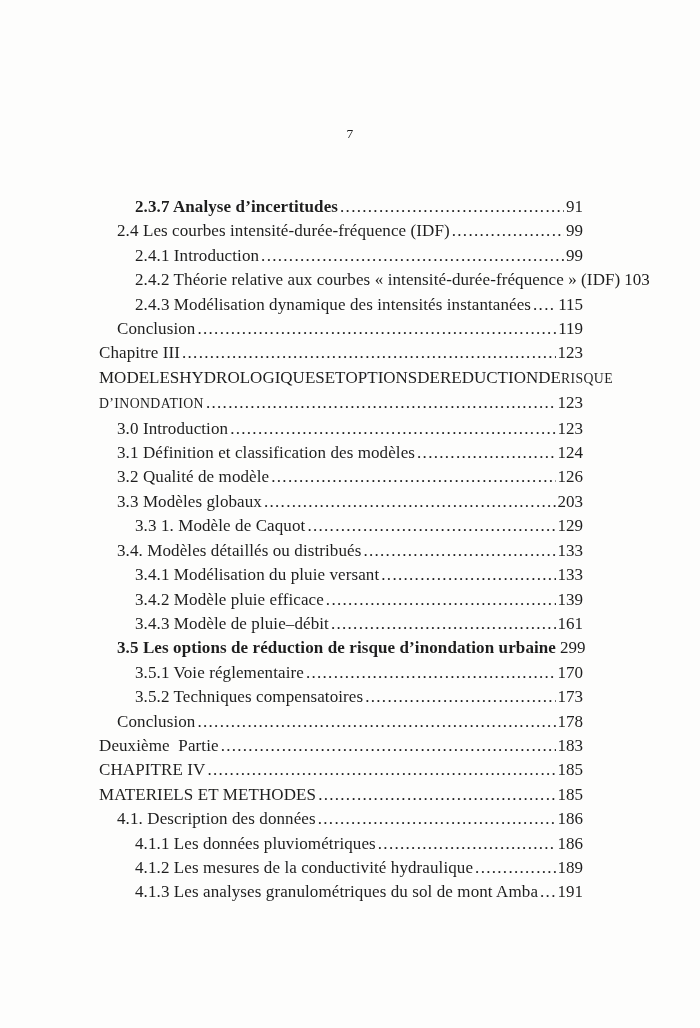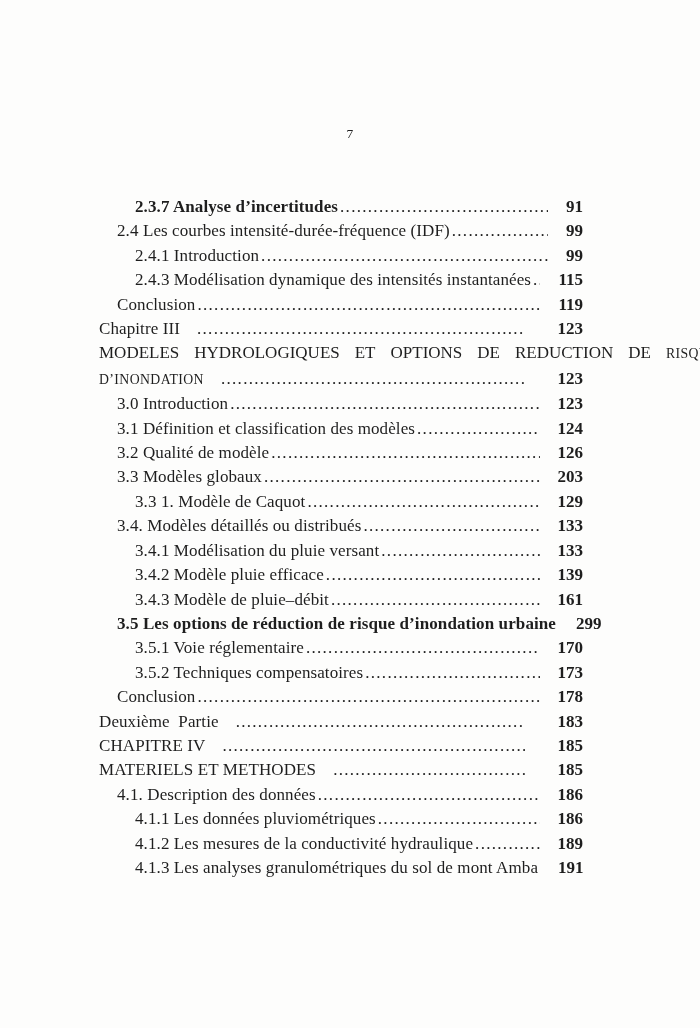--- a/index.html
+++ b/index.html
@@ -35,21 +35,21 @@
     left: 99px;
     width: 484px;
   }
   .toc-row {
     display: flex;
     align-items: baseline;
     font-size: 17px;
     line-height: 24.4px;
     white-space: nowrap;
   }
-  .lvl-0 { padding-left: 0; gap: 15px; }
+  .lvl-0 { padding-left: 0; }
   .lvl-1 { padding-left: 18px; align-items: center; }
   .lvl-2 { padding-left: 36px; }
   .toc-label {
     flex: 0 0 auto;
     letter-spacing: 0.1px;
   }
   .bold .toc-label {
     font-weight: 700;
   }
   .toc-leader {
@@ -57,22 +57,21 @@
     overflow: hidden;
     margin-left: 2px;
     text-align: right;
   }
   .toc-leader::after {
     content: "..........................................................................................................................................................................";
     letter-spacing: 1.3px;
   }
   .toc-page {
     flex: 0 0 auto;
-    margin-left: 18px;
-    font-weight: bold;
+    margin-left: 2px;
   }
   .justified {
   }
   .justified .word {
     flex: 0 0 auto;
   }
   .sc {
     font-size: 0.81em;
     letter-spacing: 0.4px;
   }
@@ -93,20 +92,25 @@
         <span class="toc-label">2.4 Les courbes intensité-durée-fréquence (IDF)</span>
         <span class="toc-leader"></span>
         <span class="toc-page">99</span>
       </div>
       <div class="toc-row lvl-2">
         <span class="toc-label">2.4.1 Introduction</span>
         <span class="toc-leader"></span>
         <span class="toc-page">99</span>
       </div>
       <div class="toc-row lvl-2">
+        <span class="toc-label">2.4.2 Théorie relative aux courbes « intensité-durée-fréquence » (IDF)</span>
+        <span class="toc-leader"></span>
+        <span class="toc-page">103</span>
+      </div>
+      <div class="toc-row lvl-2">
         <span class="toc-label">2.4.3 Modélisation dynamique des intensités instantanées</span>
         <span class="toc-leader"></span>
         <span class="toc-page">115</span>
       </div>
       <div class="toc-row lvl-1">
         <span class="toc-label">Conclusion</span>
         <span class="toc-leader"></span>
         <span class="toc-page">119</span>
       </div>
       <div class="toc-row lvl-0">

